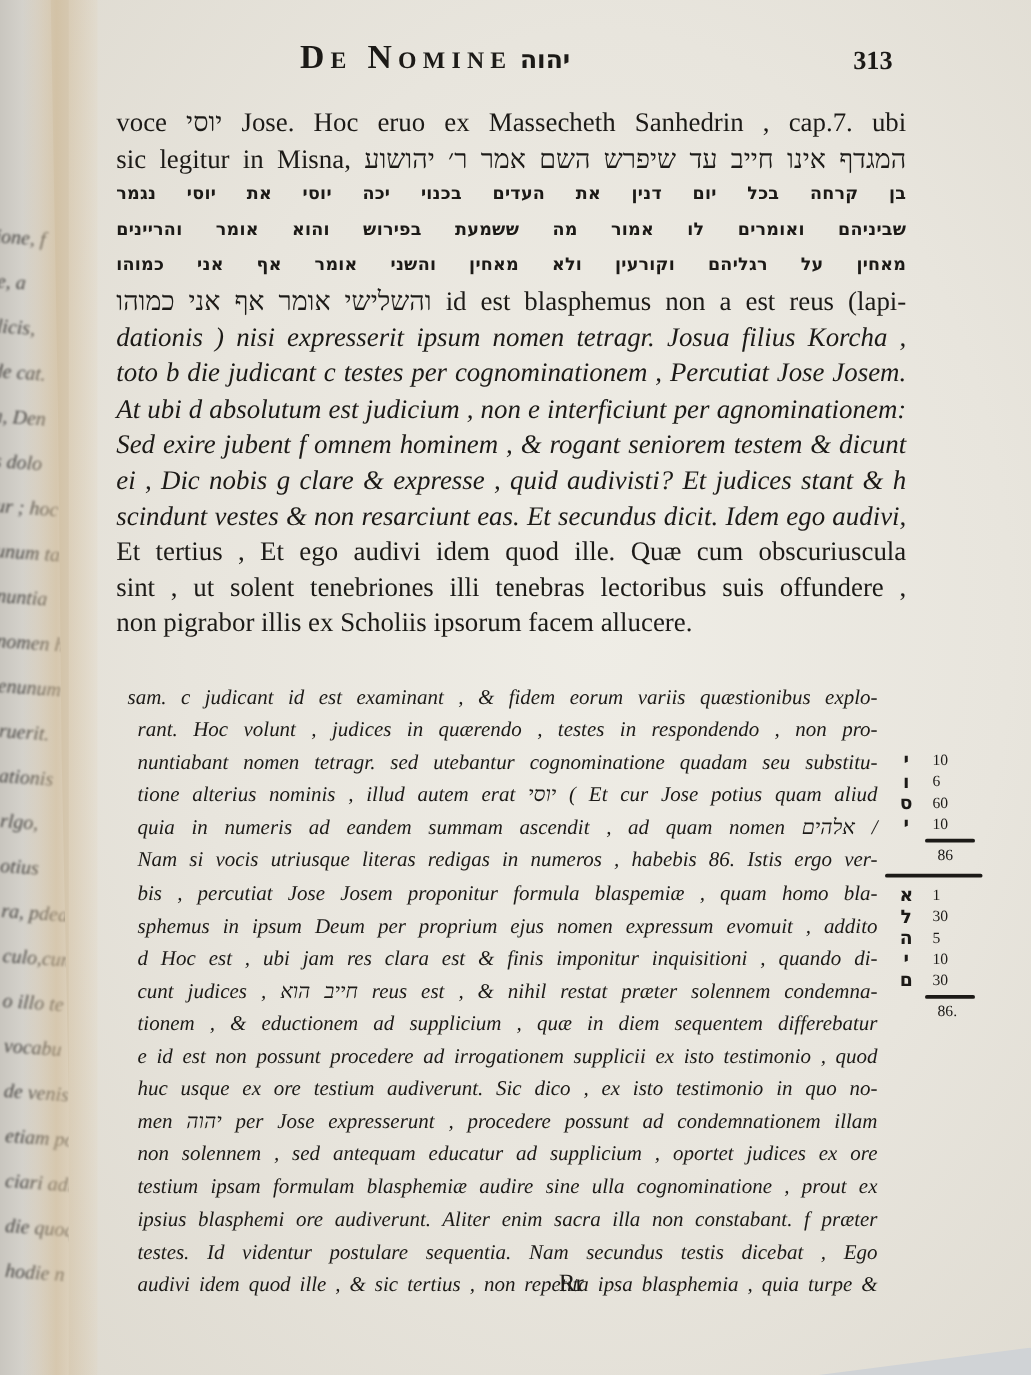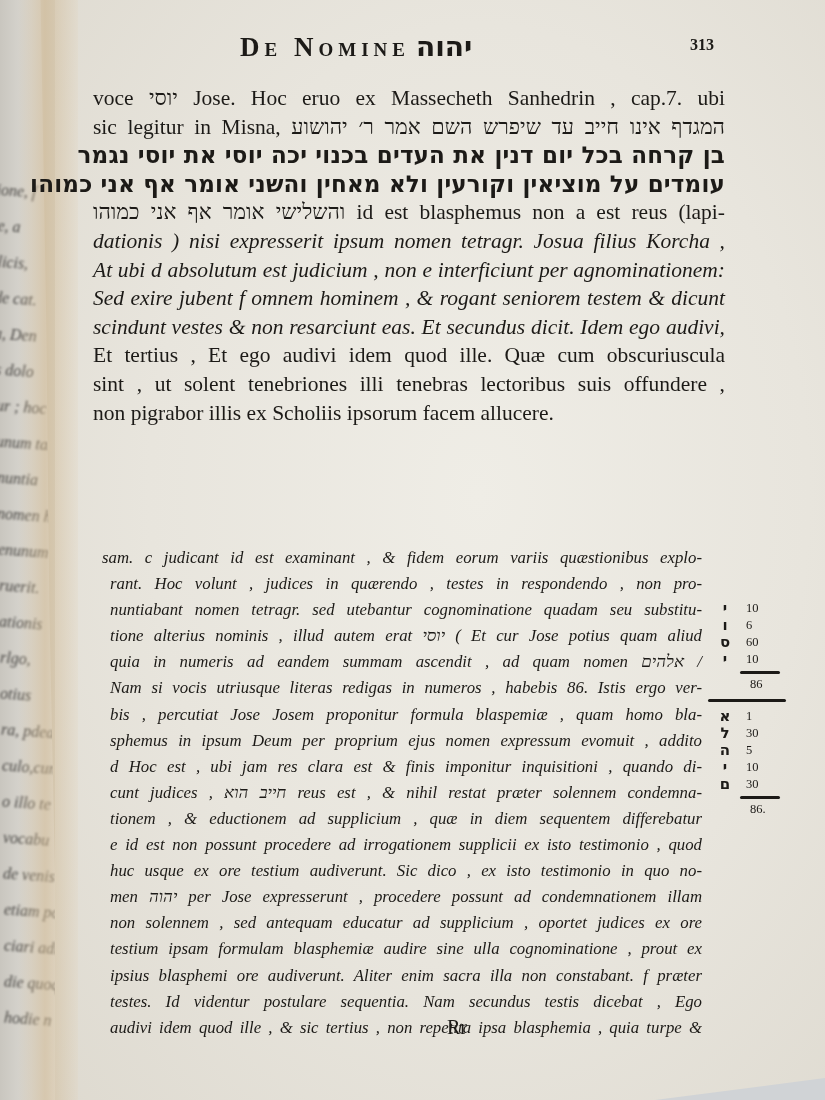--- a/index.html
+++ b/index.html
@@ -35,32 +35,32 @@
     clip-path: polygon(100% 0, 100% 100%, 0 100%);
   }
 
   .running-head {
     position: absolute; top: 30px; left: 240px; width: 520px; height: 36px;
   }
   .running-title {
     position: absolute; left: 0; top: 0;
     font-size: 27px; letter-spacing: 5px; font-variant: small-caps; font-weight: bold;
   }
-  .running-title .heb { font-size: 28px; letter-spacing: 0; margin-left: 6px; }
+  .running-title .heb { font-size: 20px; letter-spacing: 0; margin-left: 6px; }
   .page-number {
-    position: absolute; right: 46px; top: 6px; font-size: 16px; font-weight: bold;
+    position: absolute; right: 46px; top: 6px; font-size: 21px; font-weight: bold;
   }
 
   .body-text {
     position: absolute; left: 93px; top: 84px; width: 632px;
     font-size: 21.5px; line-height: 28.6px;
   }
   .line { white-space: nowrap; display: block; text-align: justify; text-align-last: justify; }
   .heb { font-family: "DejaVu Sans", sans-serif; font-weight: bold; direction: rtl; unicode-bidi: isolate; }
-  .line.heb-line { font-family: "DejaVu Sans", sans-serif; font-weight: bold; font-size: 23px; direction: rtl; text-align: right; letter-spacing: 0.2px; }
+  .line.heb-line { font-family: "DejaVu Sans", sans-serif; font-weight: bold; font-size: 14px; direction: rtl; text-align: right; letter-spacing: 0.2px; }
   .it { font-style: italic; }
   .last { text-align-last: left; }
 
   .notes {
     position: absolute; left: 110px; top: 545px; width: 592px;
     font-size: 16.8px; line-height: 26.1px; font-style: italic;
   }
   .notes .line:first-child { margin-left: -8px; }
 
   .margin-calc {
@@ -120,25 +120,28 @@
   <div class="running-title">
     <span>De Nomine</span><span class="heb">יהוה</span>
   </div>
   <div class="page-number">313</div>
 </div>
 
 <div class="body-text">
   <span class="line">voce יוסי Jose.  Hoc eruo ex Massecheth Sanhedrin , cap.7. ubi</span>
   <span class="line">sic legitur in Misna, המגדף אינו חייב עד שיפרש השם אמר ר׳ יהושוע</span>
   <span class="line heb-line">בן קרחה בכל יום דנין את העדים בכנוי יכה יוסי את יוסי נגמר</span>
-  <span class="line heb-line">עומדים על מוציאין וקורעין ולא מאחין והשני אומר אף אני כמוהו</span>
+  <span class="line heb-line">שביניהם ואומרים לו אמור מה ששמעת בפירוש והוא אומר והריינים</span>
+  <span class="line heb-line">מאחין על רגליהם וקורעין ולא מאחין והשני אומר אף אני כמוהו</span>
   <span class="line">והשלישי אומר אף אני כמוהו id est blasphemus non a est reus (lapi-</span>
   <span class="line it">dationis ) nisi expresserit ipsum nomen tetragr. Josua filius Korcha ,</span>
+  <span class="line it">toto b die judicant c testes per cognominationem , Percutiat Jose Josem.</span>
   <span class="line it">At ubi d absolutum est judicium , non e interficiunt per agnominationem:</span>
   <span class="line it">Sed exire jubent f omnem hominem , &amp; rogant seniorem testem &amp; dicunt</span>
+  <span class="line it">ei , Dic nobis g clare &amp; expresse , quid audivisti? Et judices stant &amp; h</span>
   <span class="line it">scindunt vestes &amp; non resarciunt eas.  Et secundus dicit. Idem ego audivi,</span>
   <span class="line">Et tertius , Et ego audivi idem quod ille.  Quæ cum obscuriuscula</span>
   <span class="line">sint , ut solent tenebriones illi tenebras lectoribus suis offundere ,</span>
   <span class="line last">non pigrabor illis ex Scholiis ipsorum facem allucere.</span>
 </div>
 
 <div class="notes">
   <span class="line">sam. c judicant id est examinant , &amp; fidem eorum variis quæstionibus explo-</span>
   <span class="line">rant.  Hoc volunt , judices in quærendo , testes in respondendo , non pro-</span>
   <span class="line">nuntiabant nomen tetragr. sed utebantur cognominatione quadam seu substitu-</span>

